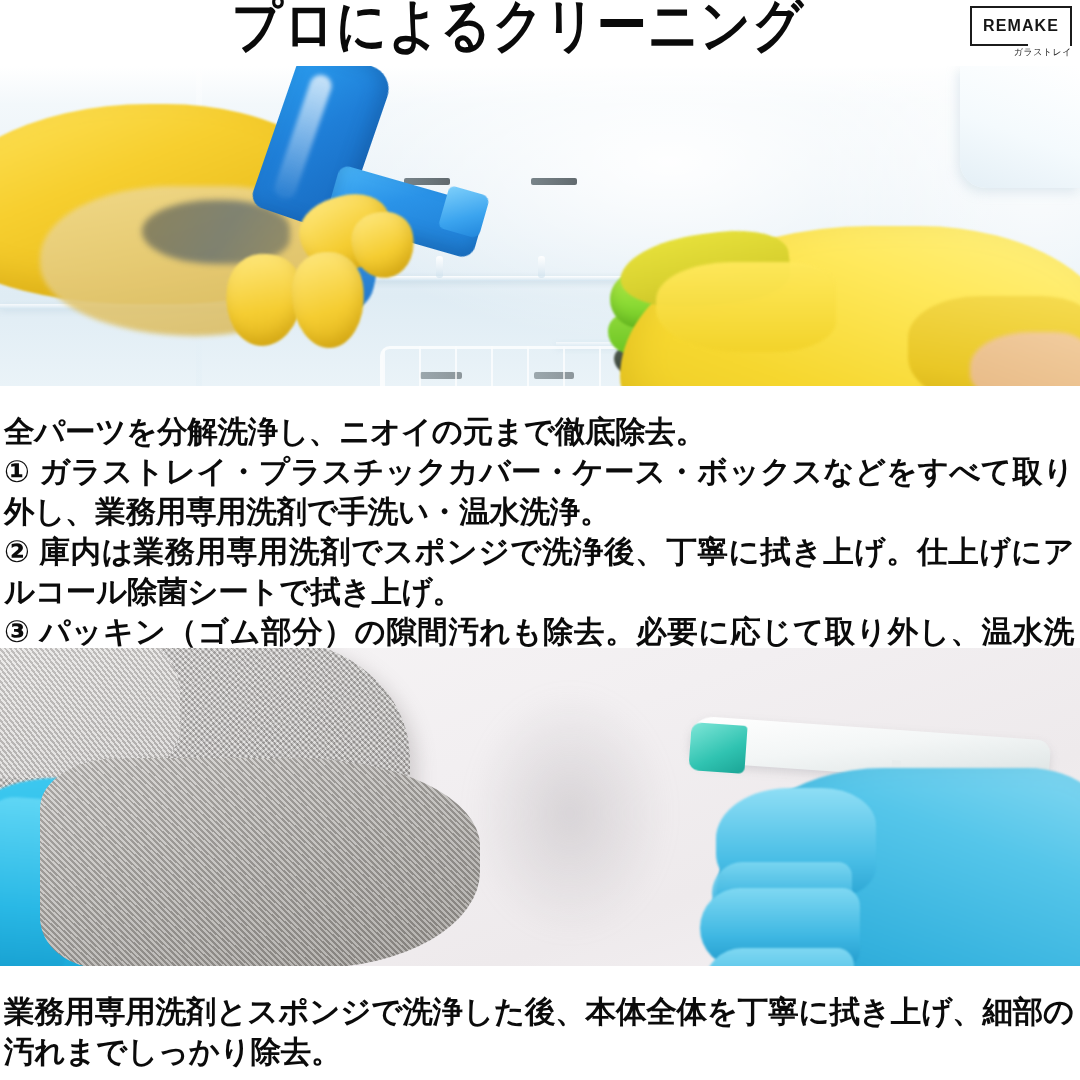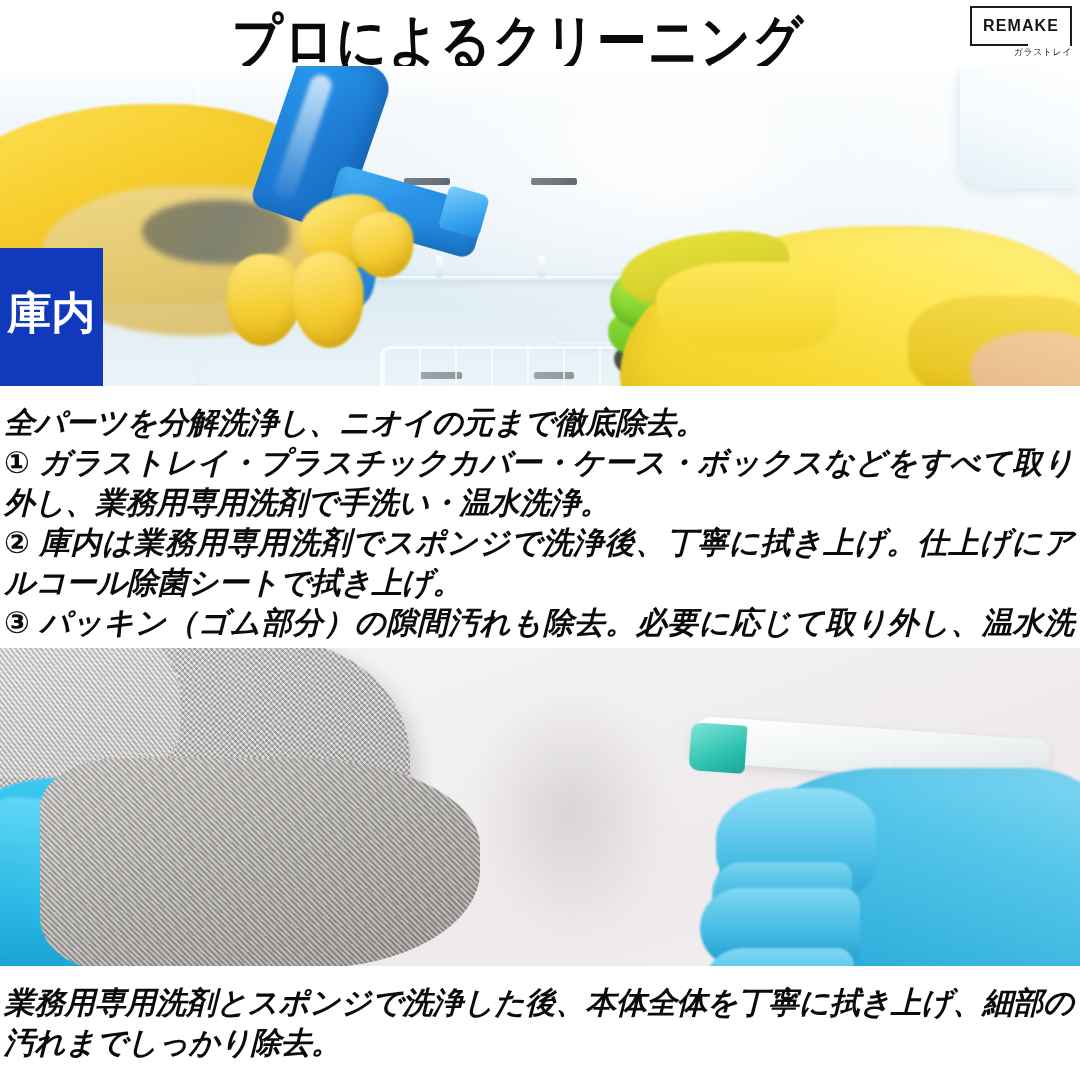--- a/index.html
+++ b/index.html
@@ -11,21 +11,21 @@
     overflow:hidden;
   }
   .page { position:relative; width:1080px; height:1080px; background:#fff; }
 
   
   .header {
     position:relative;
     height:66px;
     background:#ffffff;
     display:flex;
-    align-items:flex-end;
+    align-items:flex-start;
     justify-content:center;
   }
   .header-title {
     font-size:50px;
     font-weight:bold;
     letter-spacing:1px;
     color:#0a0a0a;
     line-height:1;
     white-space:nowrap;
     transform:translateX(-22px) scaleY(1.16);
@@ -83,22 +83,21 @@
     font-weight:bold;
     letter-spacing:0px;
     line-height:1;
     transform:translateY(-4px);
     white-space:nowrap;
   }
 
   
   .text-block {
     background:#ffffff;
-    padding:16px 6px 4px 4px;
-    font-style:italic;
+    padding:25px 6px 4px 4px;
   }
   .text-block p {
     font-size:30.5px;
     font-weight:bold;
     color:#0b0b0b;
     line-height:40px;
     letter-spacing:-0.3px;
     text-align:justify;
     text-justify:inter-character;
     word-break:break-all;
@@ -511,23 +510,20 @@
     <div class="sponge-refl"></div>
     <div class="sponge-dark"></div>
     <div class="sponge-mid"></div>
     <div class="sponge-top"></div>
     <div class="glove-r"></div>
     <div class="glove-r-thumb"></div>
     <div class="glove-r-fingers"></div>
     <div class="glove-r-cuff"></div>
     <div class="arm-skin"></div>
 
-    <div class="badge">
-      <span class="badge-label">庫内</span>
-    </div>
   </div>
 
   <div class="text-block text-1">
     <p>全パーツを分解洗浄し、ニオイの元まで徹底除去。</p>
     <p>① ガラストレイ・プラスチックカバー・ケース・ボックスなどをすべて取り外し、業務用専用洗剤で手洗い・温水洗浄。</p>
     <p>② 庫内は業務用専用洗剤でスポンジで洗浄後、丁寧に拭き上げ。仕上げにアルコール除菌シートで拭き上げ。</p>
     <p>③ パッキン（ゴム部分）の隙間汚れも除去。必要に応じて取り外し、温水洗浄。</p>
   </div>
 
   <div class="photo photo-2">

